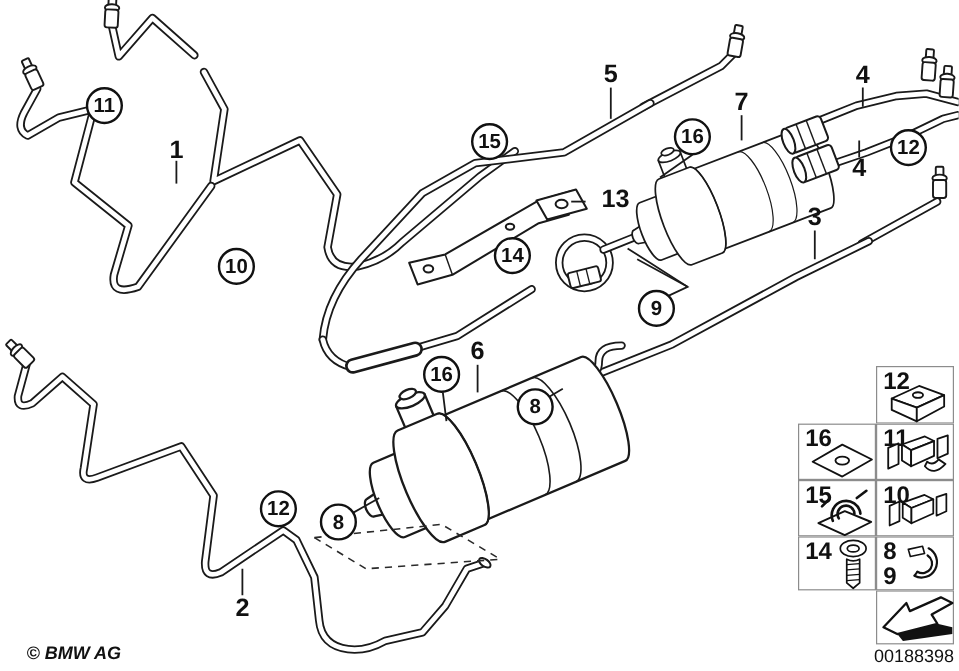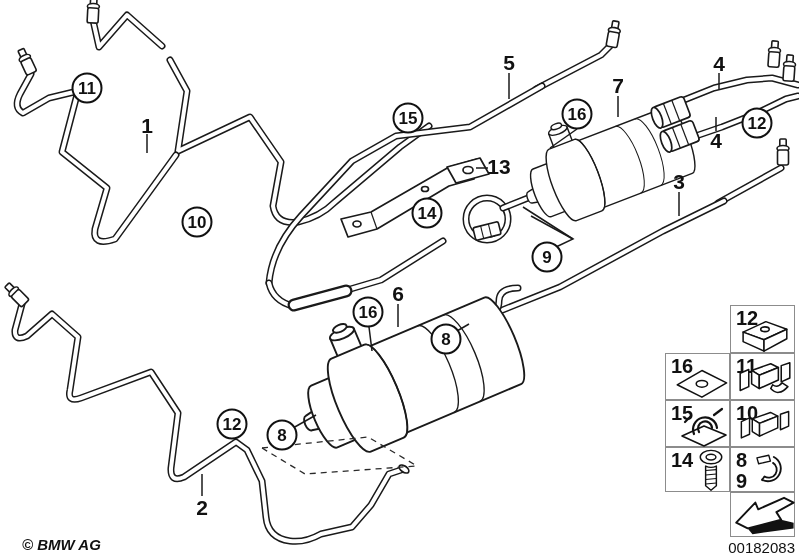--- a/index.html
+++ b/index.html
@@ -203,21 +203,21 @@
 <div class="co" style="left:368px;top:312px">16</div>
 <div class="co" style="left:446px;top:339px">8</div>
 <div class="co" style="left:282px;top:435px">8</div>
 <div class="co" style="left:232px;top:424px">12</div>
 
 <div class="pl" style="left:147px;top:125px">1</div>
 <div class="pl" style="left:509px;top:62px">5</div>
 <div class="pl" style="left:618px;top:85px">7</div>
 <div class="pl" style="left:719px;top:63px">4</div>
 <div class="pl" style="left:716px;top:140px">4</div>
-<div class="pl" style="left:499px;top:166px">13</div>
+<div class="pl" style="left:513px;top:166px">13</div>
 <div class="pl" style="left:679px;top:181px">3</div>
 <div class="pl" style="left:398px;top:293px">6</div>
 <div class="pl" style="left:202px;top:507px">2</div>
 
 <div class="lcell" style="left:730px;top:305px;width:65px;height:48px">
   <span class="lnum">12</span>
   <svg class="licon" style="left:3px;top:9px" width="60" height="38" viewBox="0 0 60 40">
     <polygon class="ic" points="8,18 32,7 54,15 30,26"></polygon>
     <polygon class="ic" points="8,18 8,28 30,38 30,26"></polygon>
     <polygon class="ic" points="30,26 54,15 54,25 30,38"></polygon>
@@ -292,15 +292,15 @@
 </div>
 
 <div class="lcell" style="left:730px;top:492px;width:65px;height:45px">
   <svg class="licon" style="left:0px;top:0px" width="64" height="44" viewBox="0 0 66 46">
     <polygon points="17,37 52,28 65,31 65,37 22,43" fill="#111111"></polygon>
     <polygon points="5,31 25,10 28,17 55,5 65,10 47,20 52,28 17,37" fill="#ffffff" stroke="#111111" stroke-width="2" stroke-linejoin="round"></polygon>
   </svg>
 </div>
 
 <div class="copyright">© BMW AG</div>
-<div class="imgnum">00182083</div>
+<div class="imgnum">00188398</div>
 
 </div>
 
 </body></html>

